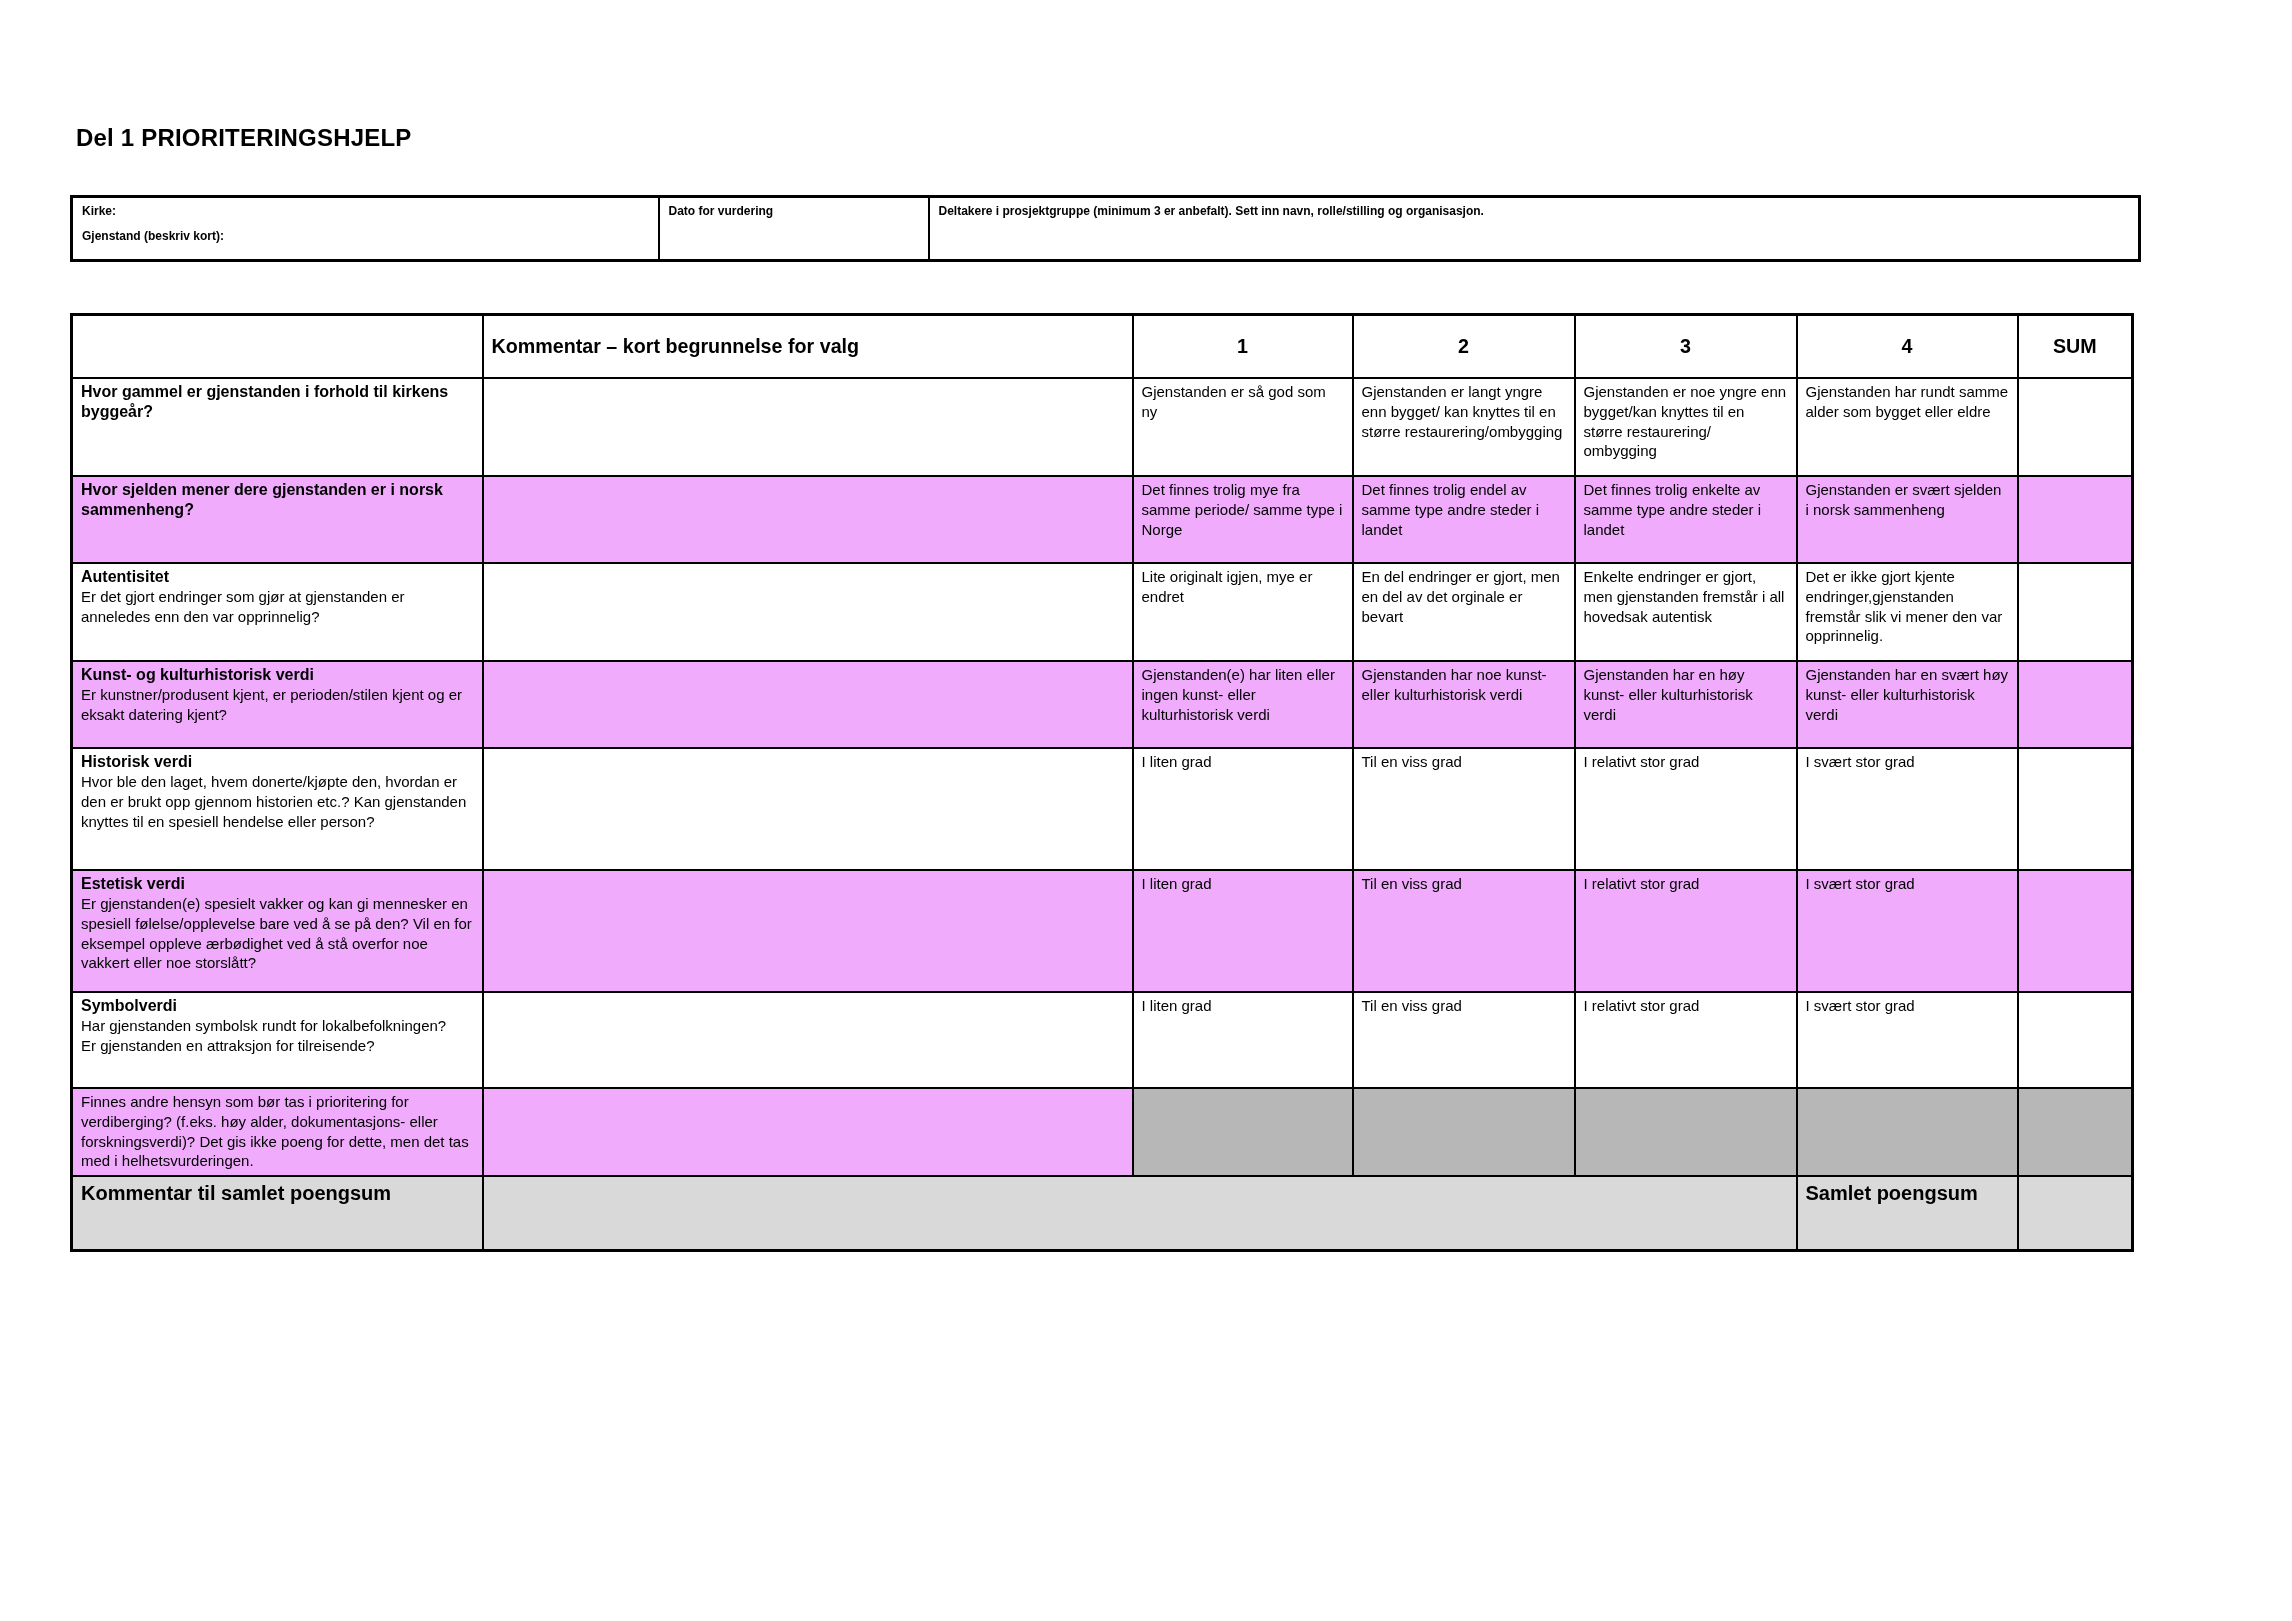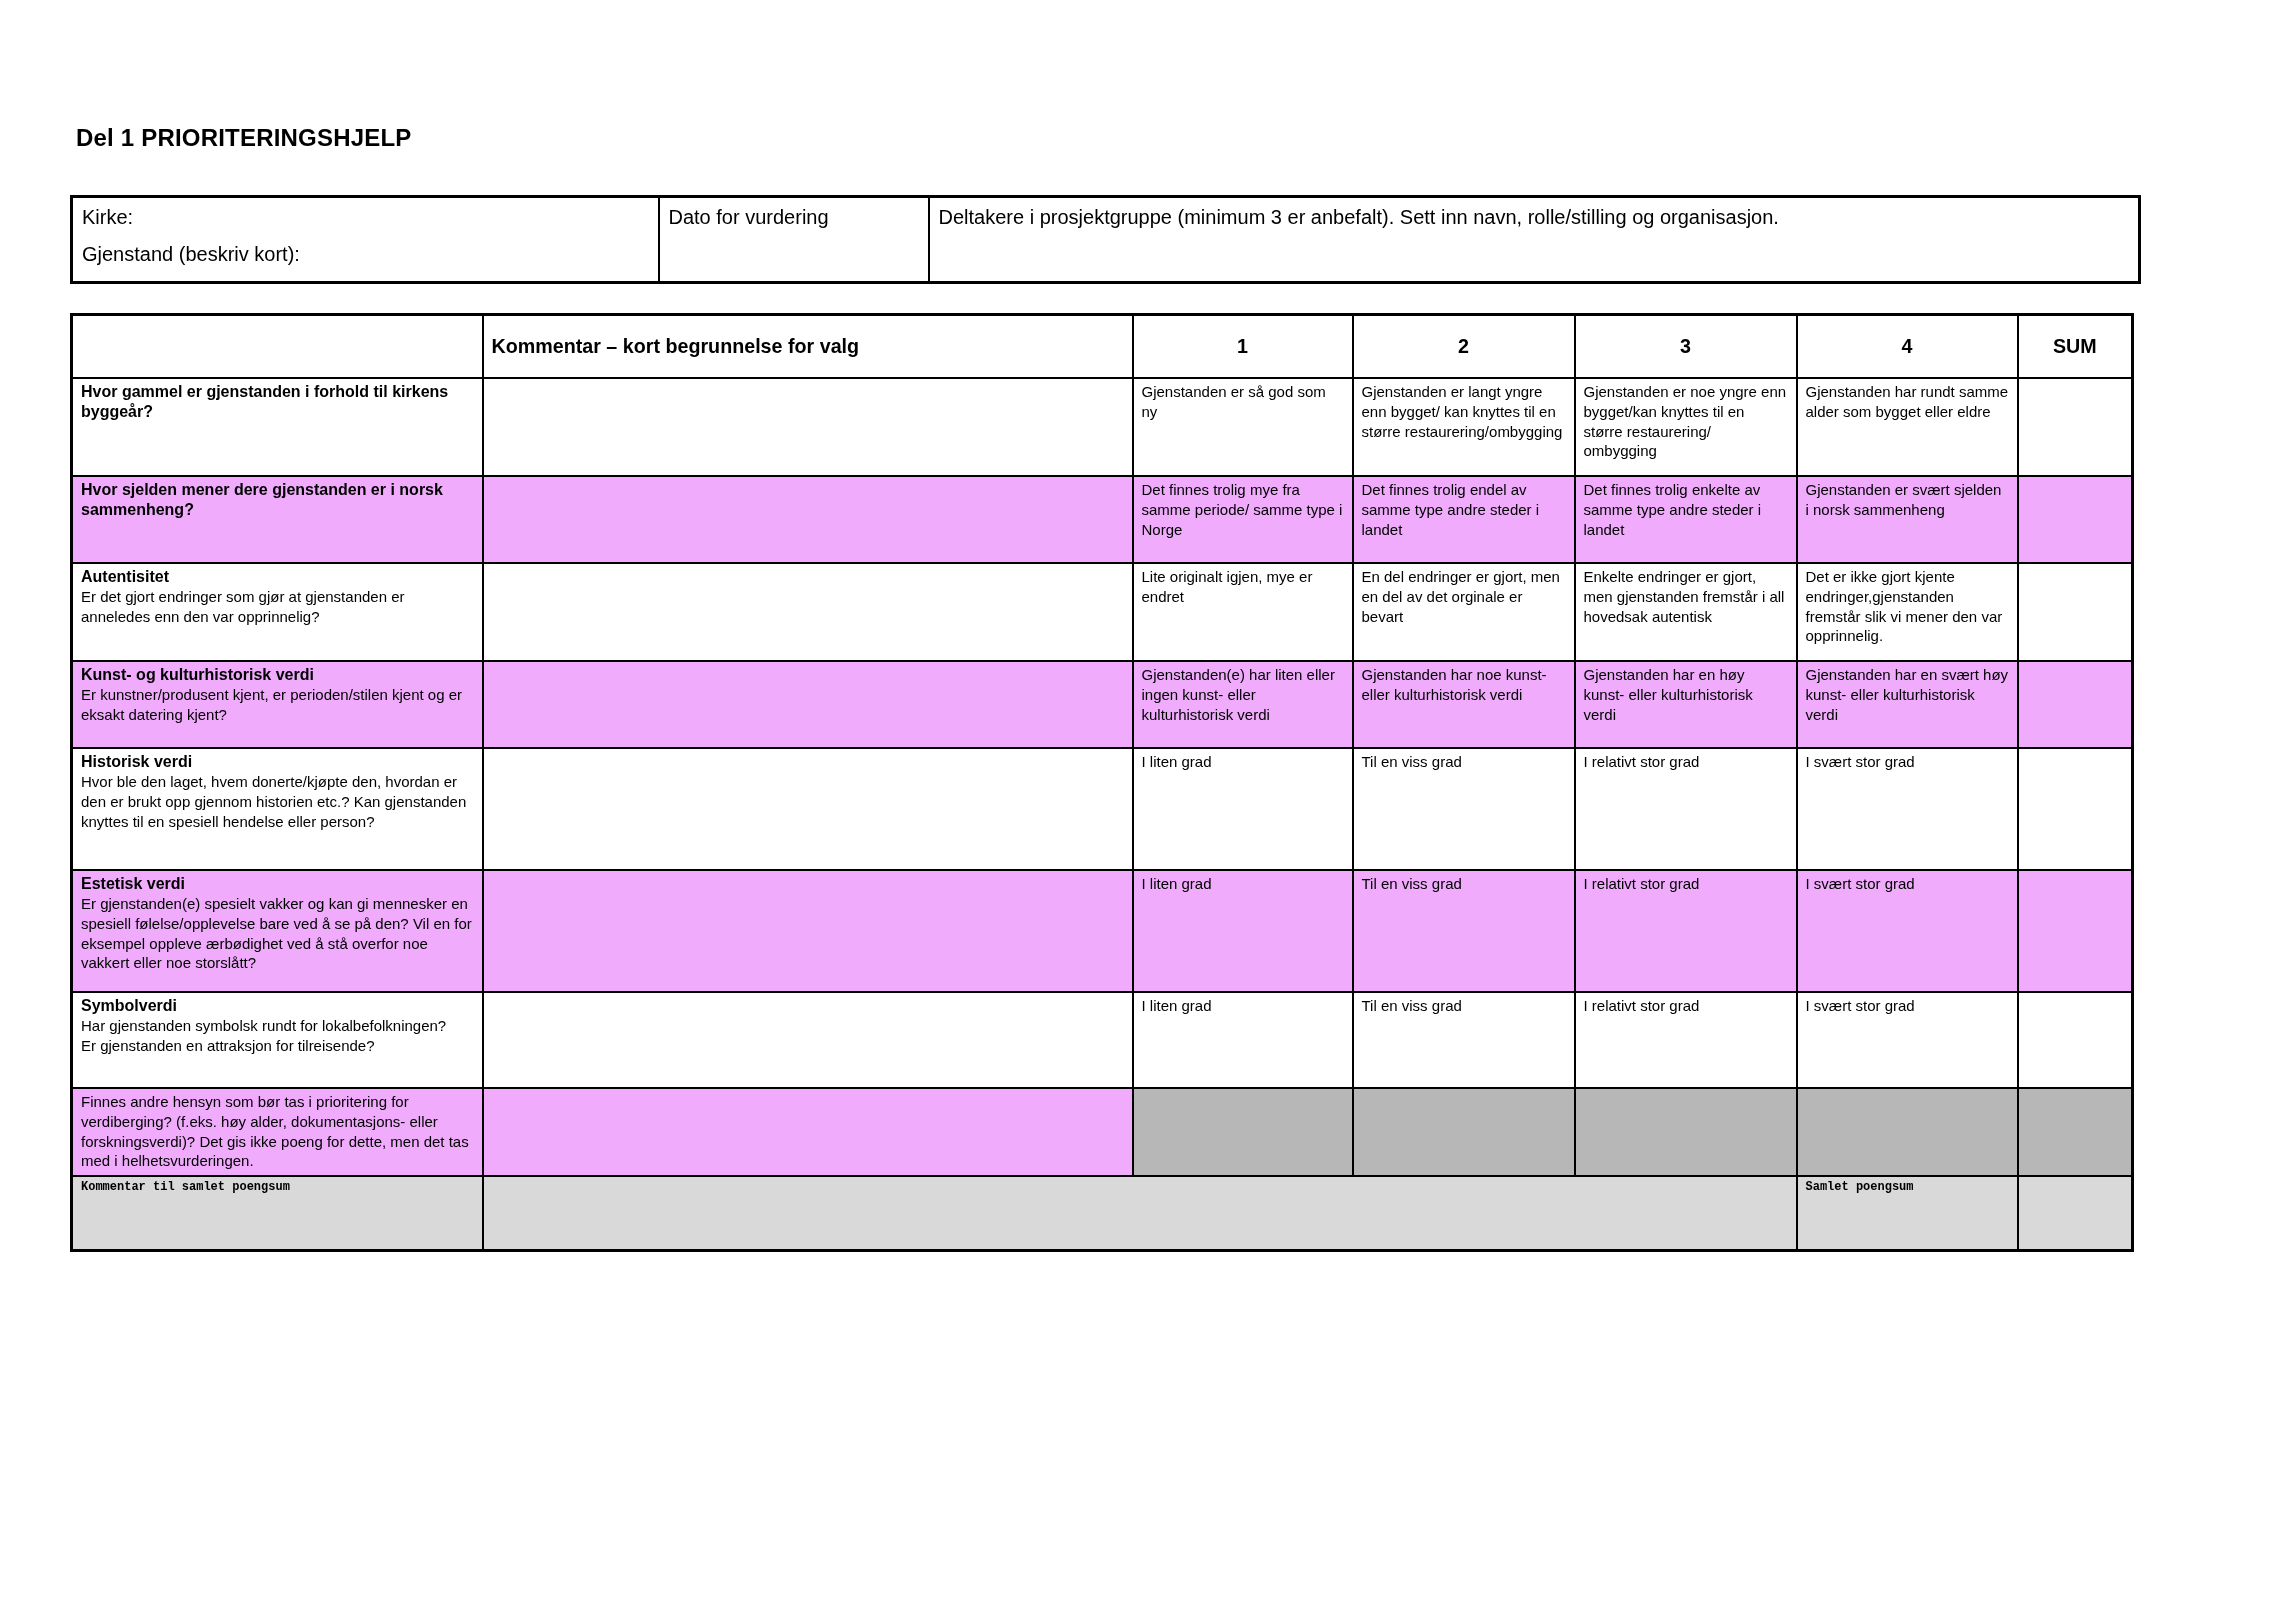--- a/index.html
+++ b/index.html
@@ -11,21 +11,21 @@
   .page-title {
     position:absolute; left:76px; top:124px;
     font-size:24px; font-weight:bold; letter-spacing:0.2px;
   }
   table { border-collapse:collapse; table-layout:fixed; }
 
   
   .info-table { position:absolute; left:70px; top:195px; border:3.6px solid #000; }
   .info-table td {
     border:2.7px solid #000; vertical-align:top; padding:4.5px 9px;
-    font-size:20px; font-weight:normal; line-height:1.45;
+    font-size:12px; font-weight:bold; line-height:1.45;
   }
   .info-table .field-line { margin-bottom:8px; }
 
   
   .main-table { position:absolute; left:70px; top:313px; border:3.6px solid #000; }
   .main-table td {
     border:2.7px solid #000; vertical-align:top; padding:3.6px 8px;
     font-size:15px; line-height:1.32; text-align:left; overflow:hidden;
   }
   .main-table td.hdr-comment {
@@ -34,21 +34,21 @@
   .main-table td.hdr-num {
     vertical-align:middle; text-align:center; font-size:19.7px; font-weight:bold;
   }
   .q-title { font-weight:bold; font-size:16px; line-height:1.25; }
   .q-desc  { font-size:15px; white-space:pre-line; }
   .score-text { white-space:pre-line; }
 
   tr.shaded td { background:#f0abfc; }
   tr.row-other td.blocked { background:#b7b7b7; }
   tr.footer-row td { background:#d9d9d9; }
-  .footer-label { font-weight:bold; font-size:12px;font-family:Liberation Mono, monospace; }
+  .footer-label { font-weight:bold; font-size:20px; }
 </style>
 </head>
 <body>
 
 <div class="page-title">Del 1 PRIORITERINGSHJELP</div>
 
 <table class="info-table">
   <colgroup>
       <col style="width:587px">
       <col style="width:270px">

